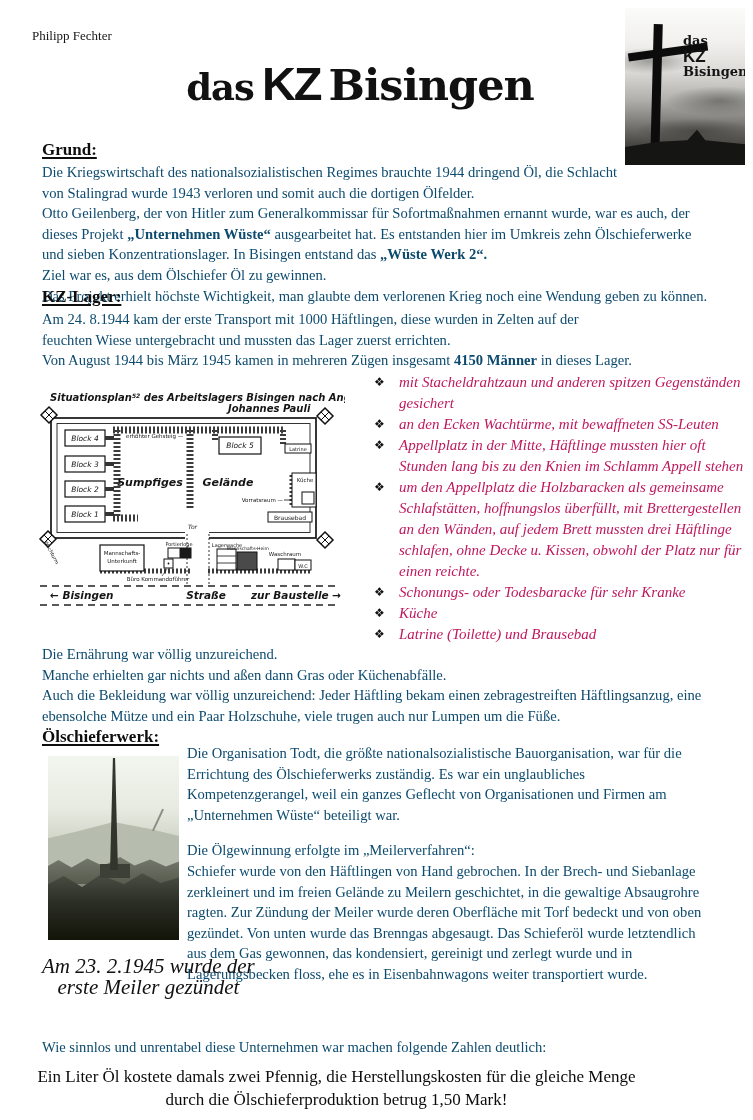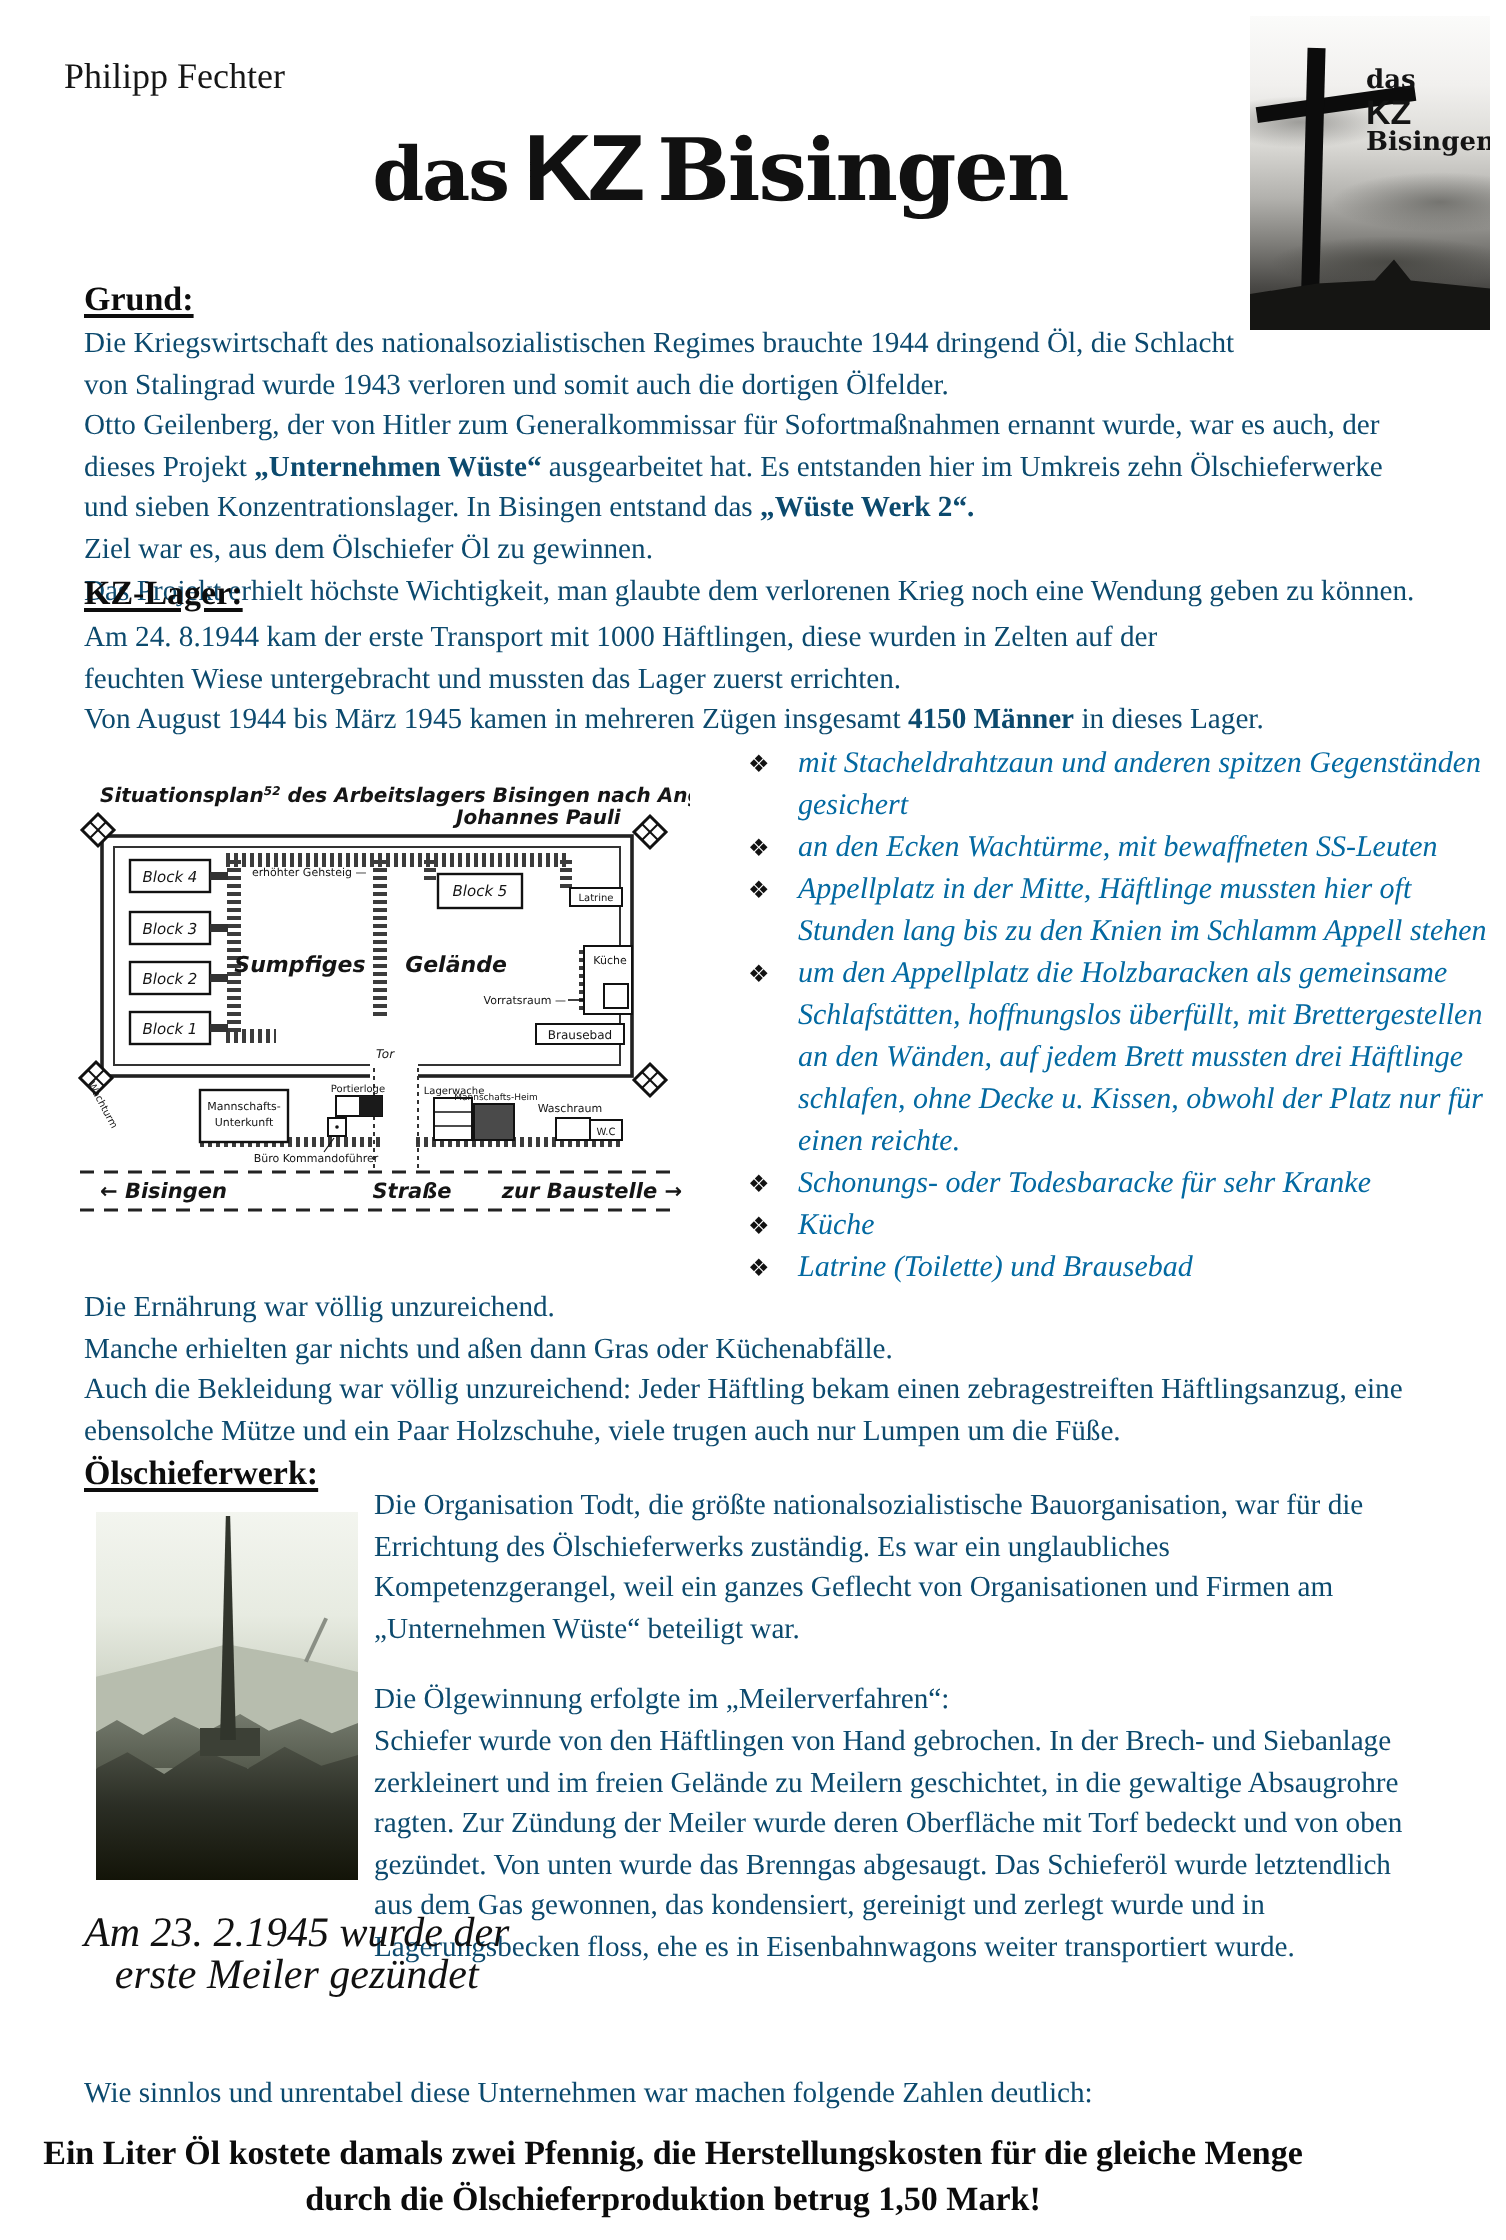--- a/index.html
+++ b/index.html
@@ -10,21 +10,21 @@
   }
   .abs{position:absolute;}
   .body-text{font-size:14.6px;line-height:20.6px;white-space:pre-wrap;color:#0c4a6e;}
   .bold{font-weight:bold;}
   .section-heading{
     font-size:17px;font-weight:bold;
     text-decoration:underline;text-decoration-thickness:1.6px;text-underline-offset:2px;
     margin:0 0 2px 0;color:#0d0d0d;
   }
   
-  #author{left:32px;top:28px;font-size:18px;color:#161616;}
+  #author{left:32px;top:28px;font-size:13px;color:#161616;}
   #main-title{left:150px;top:56px;width:420px;text-align:center;white-space:nowrap;}
   .frak{font-family:"DejaVu Serif",serif;font-weight:bold;letter-spacing:-1px;}
   #title-das{font-size:37px;}
   #title-kz{font-family:"Liberation Sans",sans-serif;font-weight:900;font-size:47px;letter-spacing:-2px;padding:0 4px;}
   #title-bisingen{font-size:43px;}
   
   #memorial-photo{left:625px;top:8px;width:120px;height:157px;overflow:hidden;
     background:linear-gradient(180deg,#fbfbfa 0%,#f1f0ee 22%,#dcdbd7 40%,#b2b1ad 58%,#807f7b 72%,#4a4946 86%,#232321 100%);}
   .cloud{position:absolute;border-radius:50%;}
   #cloud1{left:-20px;top:40px;width:90px;height:26px;background:radial-gradient(ellipse at center,rgba(88,88,85,.5),rgba(88,88,85,0) 70%);}
@@ -37,21 +37,21 @@
   #memorial-caption{position:absolute;left:58px;top:26px;text-align:left;color:#141414;line-height:1.05;}
   #memorial-caption .l1{font-family:"DejaVu Serif",serif;font-weight:bold;font-size:13px;}
   #memorial-caption .l2{font-family:"Liberation Sans",sans-serif;font-weight:900;font-size:17px;}
   #memorial-caption .l3{font-family:"DejaVu Serif",serif;font-weight:bold;font-size:13px;}
   
   #grund-section{left:42px;top:140px;width:708px;font-family:Liberation Serif, serif;}
   #kzlager-section{left:42px;top:287px;width:708px;}
   #bullet-list{left:374px;top:372px;width:372px;}
   .bullet-row{display:flex;align-items:flex-start;margin:0;}
   .bullet-glyph{width:25px;flex:0 0 25px;font-family:"DejaVu Sans",sans-serif;font-size:12px;line-height:21px;color:#111;}
-  .bullet-text{font-style:italic;font-size:15px;line-height:21px;color:#0369a1;}
+  .bullet-text{font-style:italic;font-size:15px;line-height:21px;color:#be185d;}
   #ernaehrung-section{left:42px;top:644px;width:708px;}
   #oel-heading{left:42px;top:727px;}
   #oel-text{left:187px;top:743px;width:562px;}
   .para-gap{height:15px;}
   
   #werk-photo{left:48px;top:756px;width:131px;height:184px;overflow:hidden;
     background:linear-gradient(180deg,#f3f5ef 0%,#e7ebe1 28%,#d3d8cb 44%,#aab0a1 54%,#878d7e 60%);}
   #werk-farhill{position:absolute;left:0;top:58px;width:100%;height:58px;background:#b7bdae;
     clip-path:polygon(0 42%,22% 30%,50% 14%,78% 26%,100% 38%,100% 100%,0 100%);}
   #werk-ruins{position:absolute;left:0;top:98px;width:100%;height:30px;background:linear-gradient(180deg,#777d70,#565b4e);
@@ -59,21 +59,21 @@
   #werk-foreground{position:absolute;left:0;bottom:0;width:100%;height:68px;
     background:linear-gradient(180deg,#4c5045 0%,#2b2e25 45%,#131408 100%);
     clip-path:polygon(0 18%,12% 6%,26% 22%,40% 4%,58% 18%,72% 2%,86% 16%,100% 8%,100% 100%,0 100%);}
   #werk-chimney{position:absolute;left:57px;top:2px;width:18px;height:112px;background:#31352c;
     clip-path:polygon(44% 0,56% 0,72% 100%,28% 100%);}
   #werk-chimney-base{position:absolute;left:52px;top:108px;width:30px;height:14px;background:#3c4036;}
   #werk-scratch{position:absolute;right:20px;top:52px;width:2px;height:24px;background:#8a8f85;transform:rotate(25deg);}
   
   #meiler-note{left:42px;top:956px;font-style:italic;font-size:21px;line-height:21px;white-space:pre-wrap;text-align:center;}
   #footer-intro{left:42px;top:1037px;width:700px;}
-  #conclusion{left:0;top:1065px;width:673px;text-align:center;font-weight:bold;font-size:17px;line-height:23px;white-space:pre-wrap;color:#0b0b0b;}
+  #conclusion{left:0;top:1065px;width:673px;text-align:center;font-weight:normal;font-size:17px;line-height:23px;white-space:pre-wrap;color:#0b0b0b;}
   
   #map{left:38px;top:388px;width:307px;height:226px;}
   #map text{font-family:"DejaVu Sans",sans-serif;fill:#151515;}
 </style>
 </head>
 <body>
 
 <div id="page">
 
   <div id="author" class="abs">Philipp Fechter</div>

